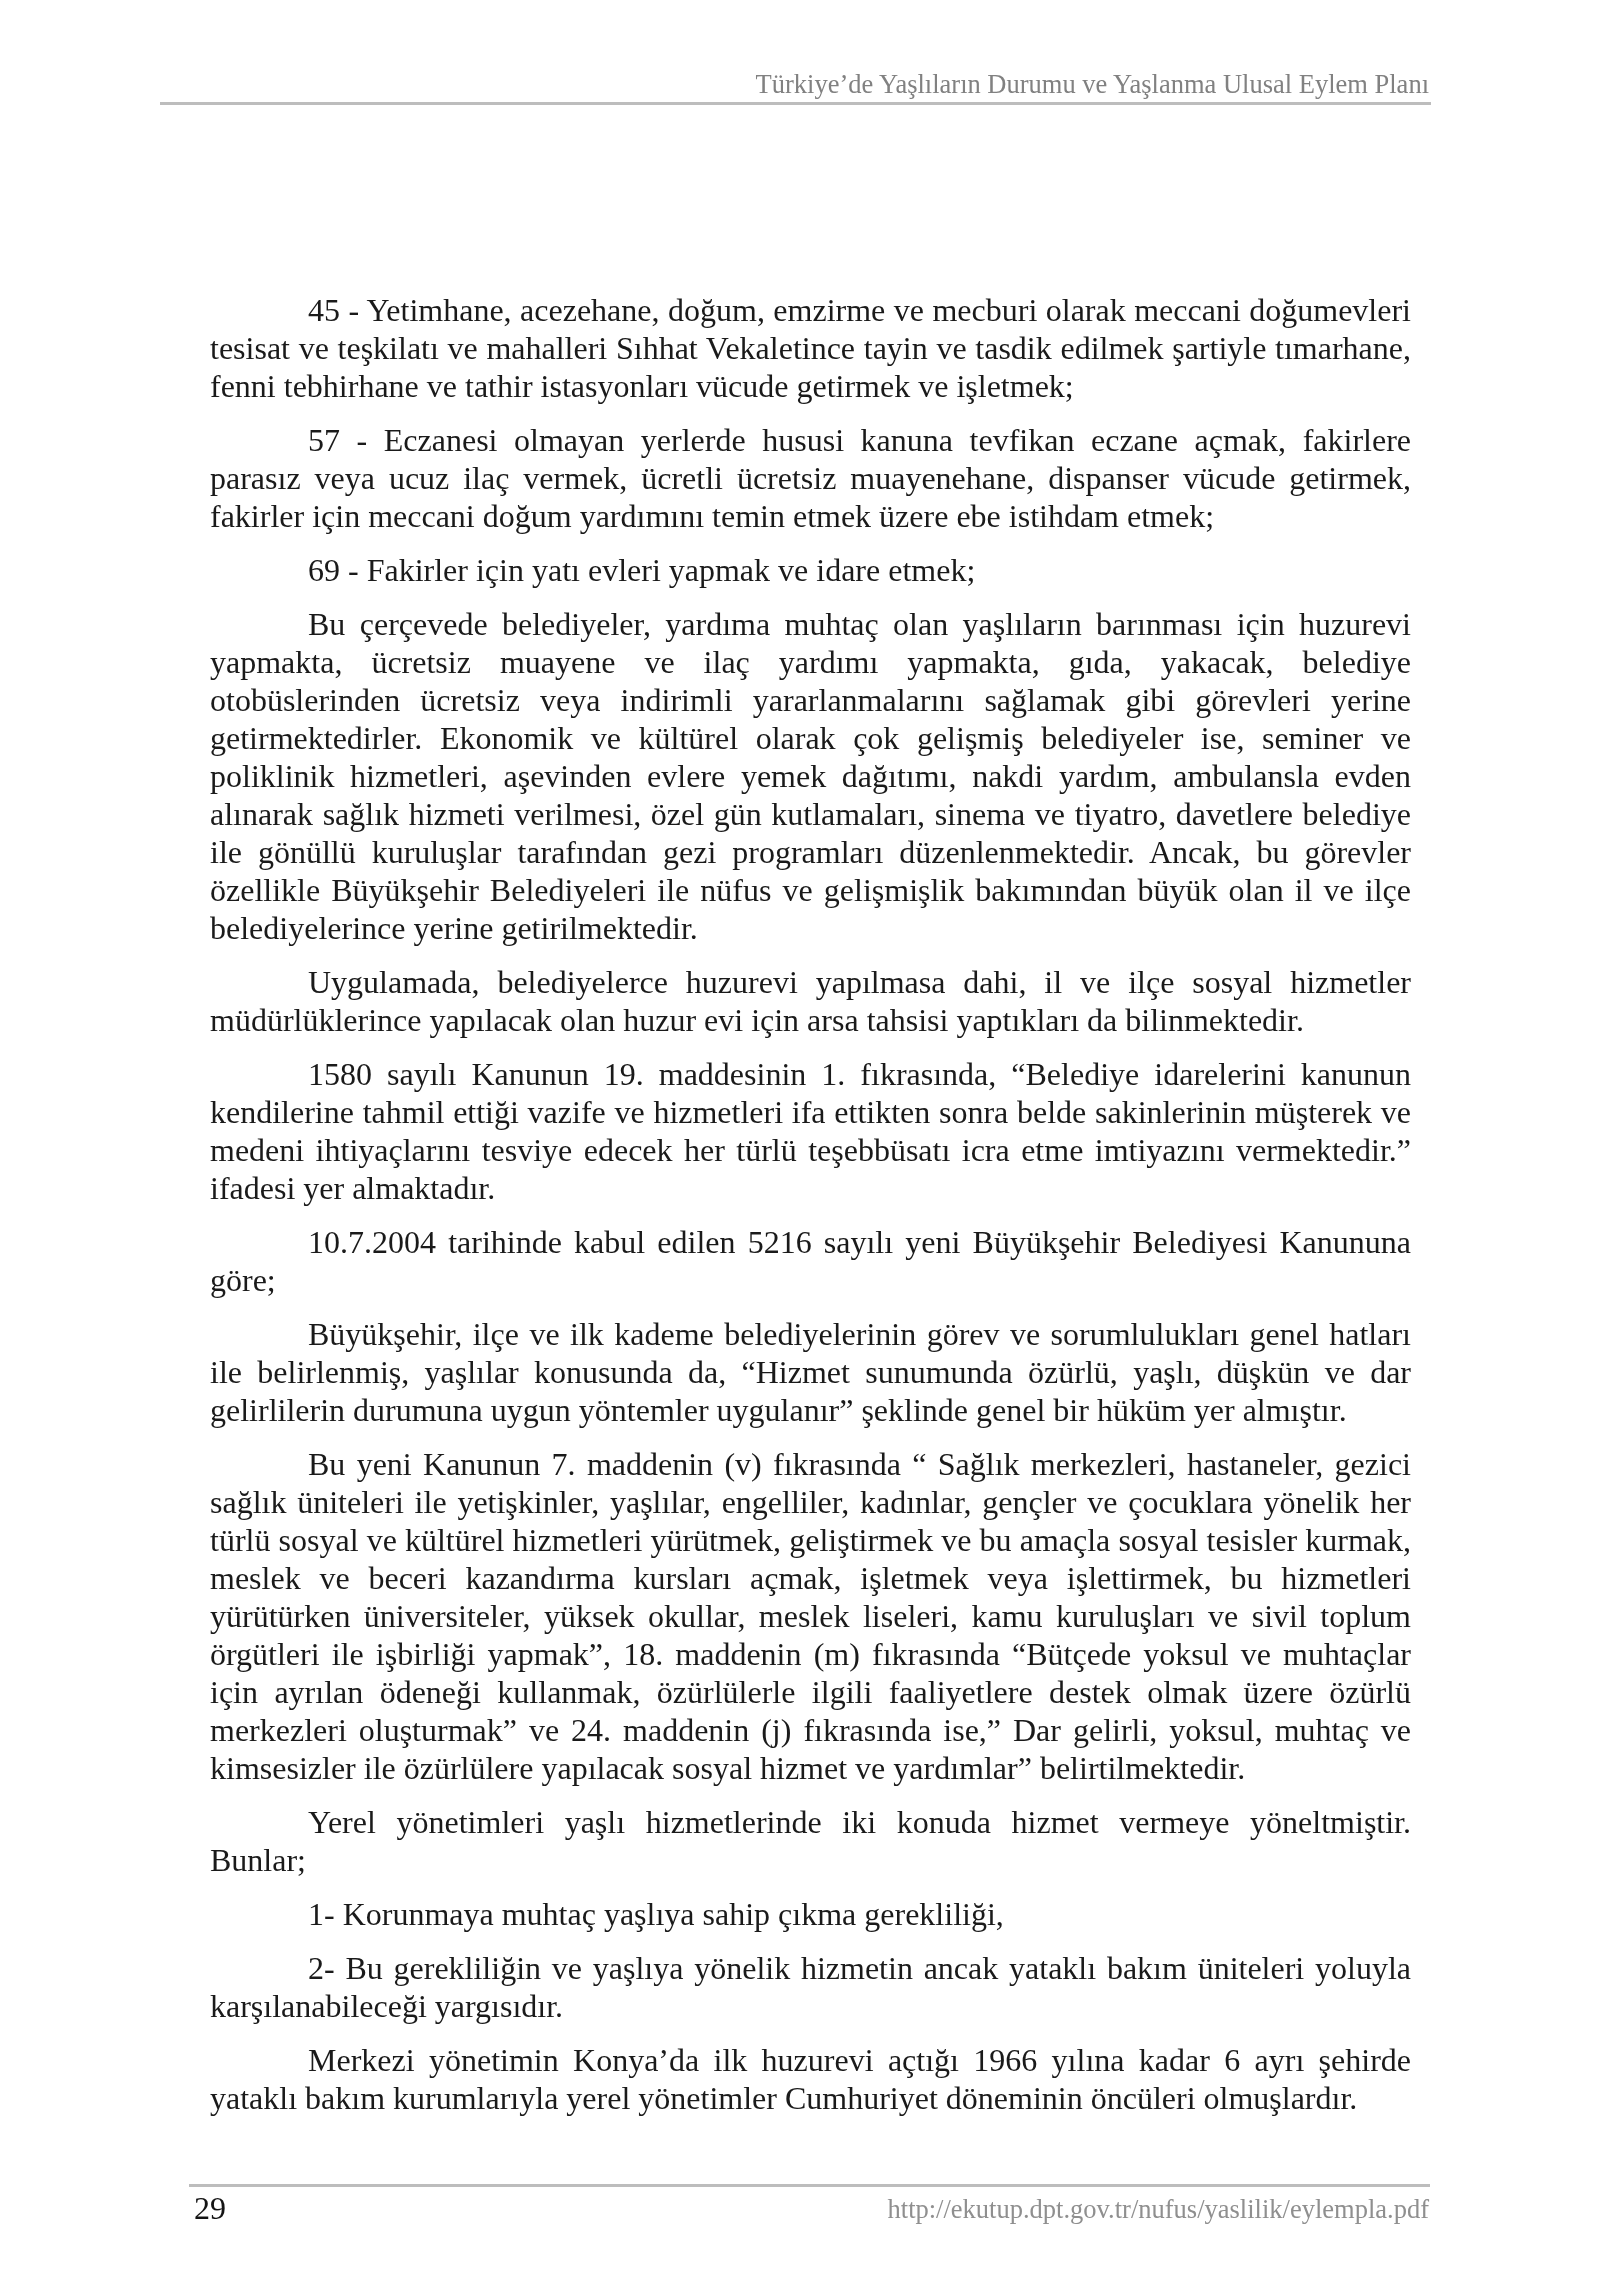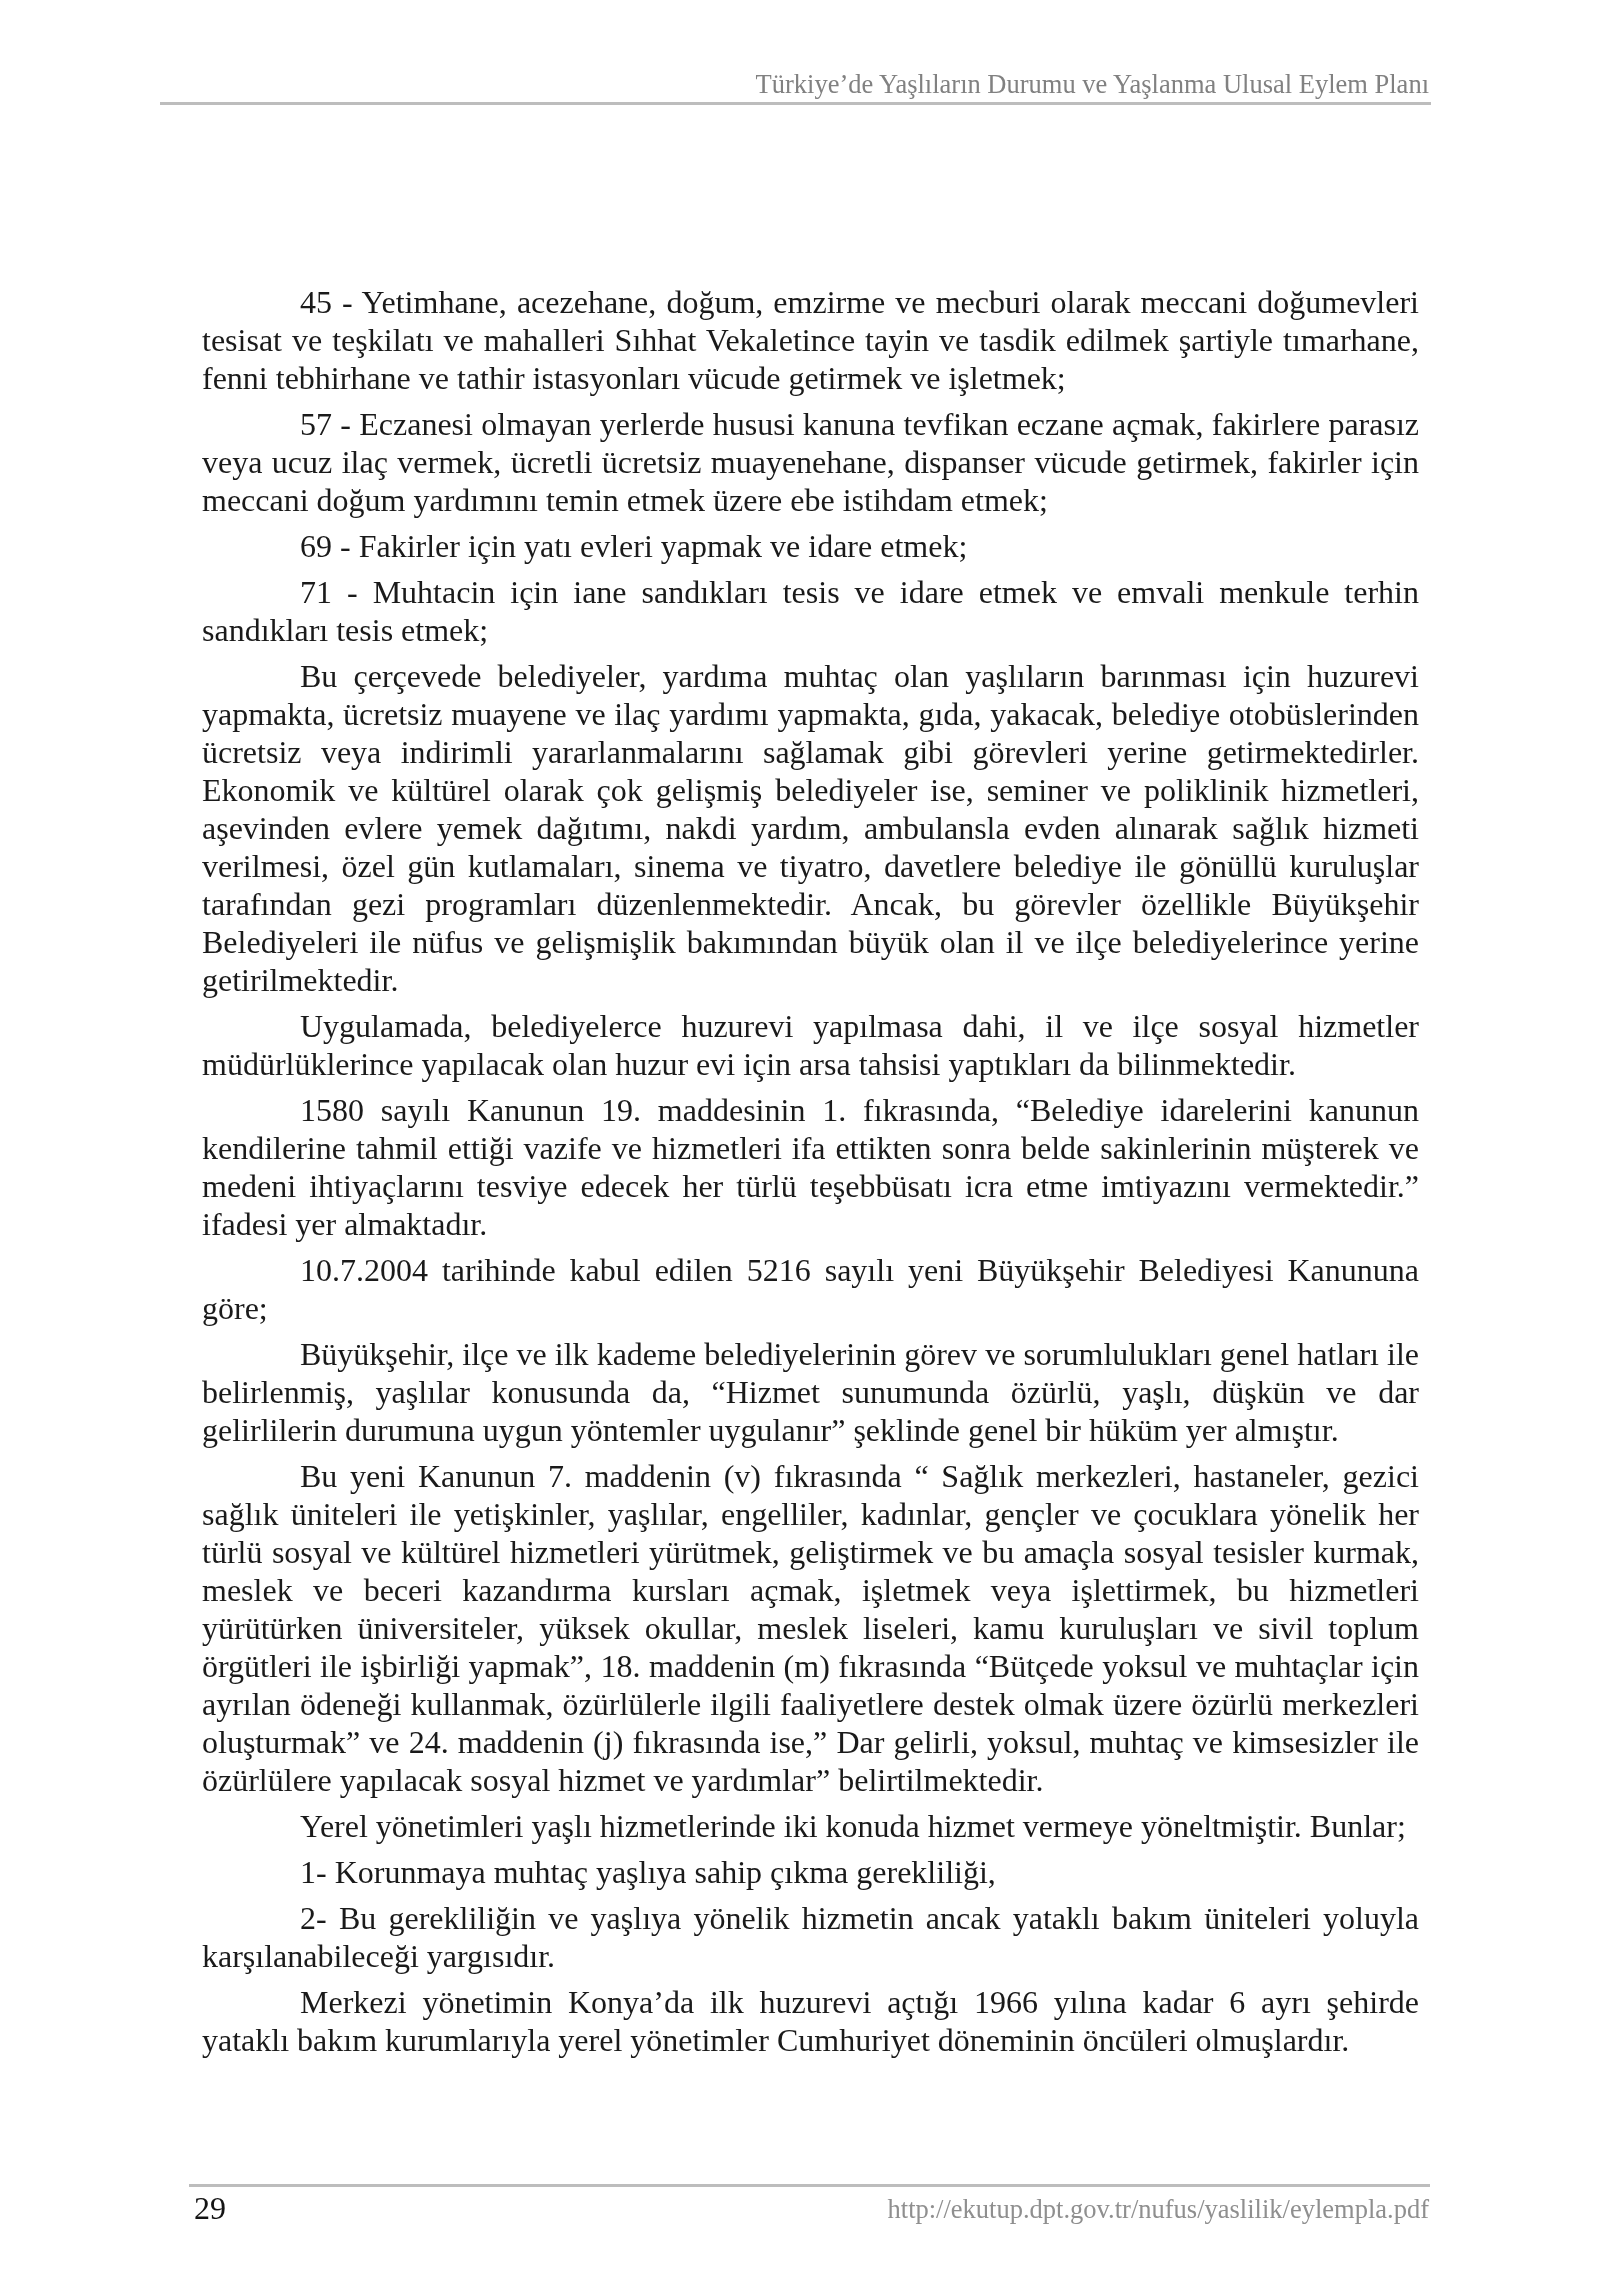--- a/index.html
+++ b/index.html
@@ -36,21 +36,21 @@
     position: absolute;
     top: 275px;
     left: 194px;
     width: 1233px;
     font-size: 32px;
     line-height: 38px;
     color: #1a1a1a;
     text-align: justify;
   }
   .document-body p {
-    margin: 8px;
+    margin: 16px;
     padding: 0;
     text-indent: 98px;
   }
   .footer-rule {
     position: absolute;
     top: 2184px;
     left: 189px;
     width: 1241px;
     height: 2.9px;
     background: #bdbdbd;
@@ -80,21 +80,20 @@
 <div class="page">
 
   <div class="header-title">Türkiye’de Yaşlıların Durumu ve Yaşlanma Ulusal Eylem Planı</div>
 
   <div class="header-rule"></div>
 
   <div class="document-body">
       <p>45 - Yetimhane, acezehane, doğum, emzirme ve mecburi olarak meccani doğumevleri tesisat ve teşkilatı ve mahalleri Sıhhat Vekaletince tayin ve tasdik edilmek şartiyle tımarhane, fenni tebhirhane ve tathir istasyonları vücude getirmek ve işletmek;</p>
       <p>57 - Eczanesi olmayan yerlerde hususi kanuna tevfikan eczane açmak, fakirlere parasız veya ucuz ilaç vermek, ücretli ücretsiz muayenehane, dispanser vücude getirmek, fakirler için meccani doğum yardımını temin etmek üzere ebe istihdam etmek;</p>
       <p>69 - Fakirler için yatı evleri yapmak ve idare etmek;</p>
-      <p>71 - Muhtacin için iane sandıkları tesis ve idare etmek ve emvali menkule terhin sandıkları tesis etmek;</p>
       <p>Bu çerçevede belediyeler, yardıma muhtaç olan yaşlıların barınması için huzurevi yapmakta, ücretsiz muayene ve ilaç yardımı yapmakta, gıda, yakacak, belediye otobüslerinden ücretsiz veya indirimli yararlanmalarını sağlamak gibi görevleri yerine getirmektedirler. Ekonomik ve kültürel olarak çok gelişmiş belediyeler ise, seminer ve poliklinik hizmetleri, aşevinden evlere yemek dağıtımı, nakdi yardım, ambulansla evden alınarak sağlık hizmeti verilmesi, özel gün kutlamaları, sinema ve tiyatro, davetlere belediye ile gönüllü kuruluşlar tarafından gezi programları düzenlenmektedir. Ancak, bu görevler özellikle Büyükşehir Belediyeleri ile nüfus ve gelişmişlik bakımından büyük olan il ve ilçe belediyelerince yerine getirilmektedir.</p>
       <p>Uygulamada, belediyelerce huzurevi yapılmasa dahi, il ve ilçe sosyal hizmetler müdürlüklerince yapılacak olan huzur evi için arsa tahsisi yaptıkları da bilinmektedir.</p>
       <p>1580 sayılı Kanunun 19. maddesinin 1. fıkrasında, “Belediye idarelerini kanunun kendilerine tahmil ettiği vazife ve hizmetleri ifa ettikten sonra belde sakinlerinin müşterek ve medeni ihtiyaçlarını tesviye edecek her türlü teşebbüsatı icra etme imtiyazını vermektedir.” ifadesi yer almaktadır.</p>
       <p>10.7.2004 tarihinde kabul edilen 5216 sayılı yeni Büyükşehir Belediyesi Kanununa göre;</p>
       <p>Büyükşehir, ilçe ve ilk kademe belediyelerinin görev ve sorumlulukları genel hatları ile belirlenmiş, yaşlılar konusunda da, “Hizmet sunumunda özürlü, yaşlı, düşkün ve dar gelirlilerin durumuna uygun yöntemler uygulanır” şeklinde genel bir hüküm yer almıştır.</p>
       <p>Bu yeni Kanunun 7. maddenin (v) fıkrasında “ Sağlık merkezleri, hastaneler, gezici sağlık üniteleri ile yetişkinler, yaşlılar, engelliler, kadınlar, gençler ve çocuklara yönelik her türlü sosyal ve kültürel hizmetleri yürütmek, geliştirmek ve bu amaçla sosyal tesisler kurmak, meslek ve beceri kazandırma kursları açmak, işletmek veya işlettirmek, bu hizmetleri yürütürken üniversiteler, yüksek okullar, meslek liseleri, kamu kuruluşları ve sivil toplum örgütleri ile işbirliği yapmak”, 18. maddenin (m) fıkrasında “Bütçede yoksul ve muhtaçlar için ayrılan ödeneği kullanmak, özürlülerle ilgili faaliyetlere destek olmak üzere özürlü merkezleri oluşturmak” ve 24. maddenin (j) fıkrasında ise,” Dar gelirli, yoksul, muhtaç ve kimsesizler ile özürlülere yapılacak sosyal hizmet ve yardımlar” belirtilmektedir.</p>
       <p>Yerel yönetimleri yaşlı hizmetlerinde iki konuda hizmet vermeye yöneltmiştir. Bunlar;</p>
       <p>1- Korunmaya muhtaç yaşlıya sahip çıkma gerekliliği,</p>
       <p>2- Bu gerekliliğin ve yaşlıya yönelik hizmetin ancak yataklı bakım üniteleri yoluyla karşılanabileceği yargısıdır.</p>
       <p>Merkezi yönetimin Konya’da ilk huzurevi açtığı 1966 yılına kadar 6 ayrı şehirde yataklı bakım kurumlarıyla yerel yönetimler Cumhuriyet döneminin öncüleri olmuşlardır.</p>

